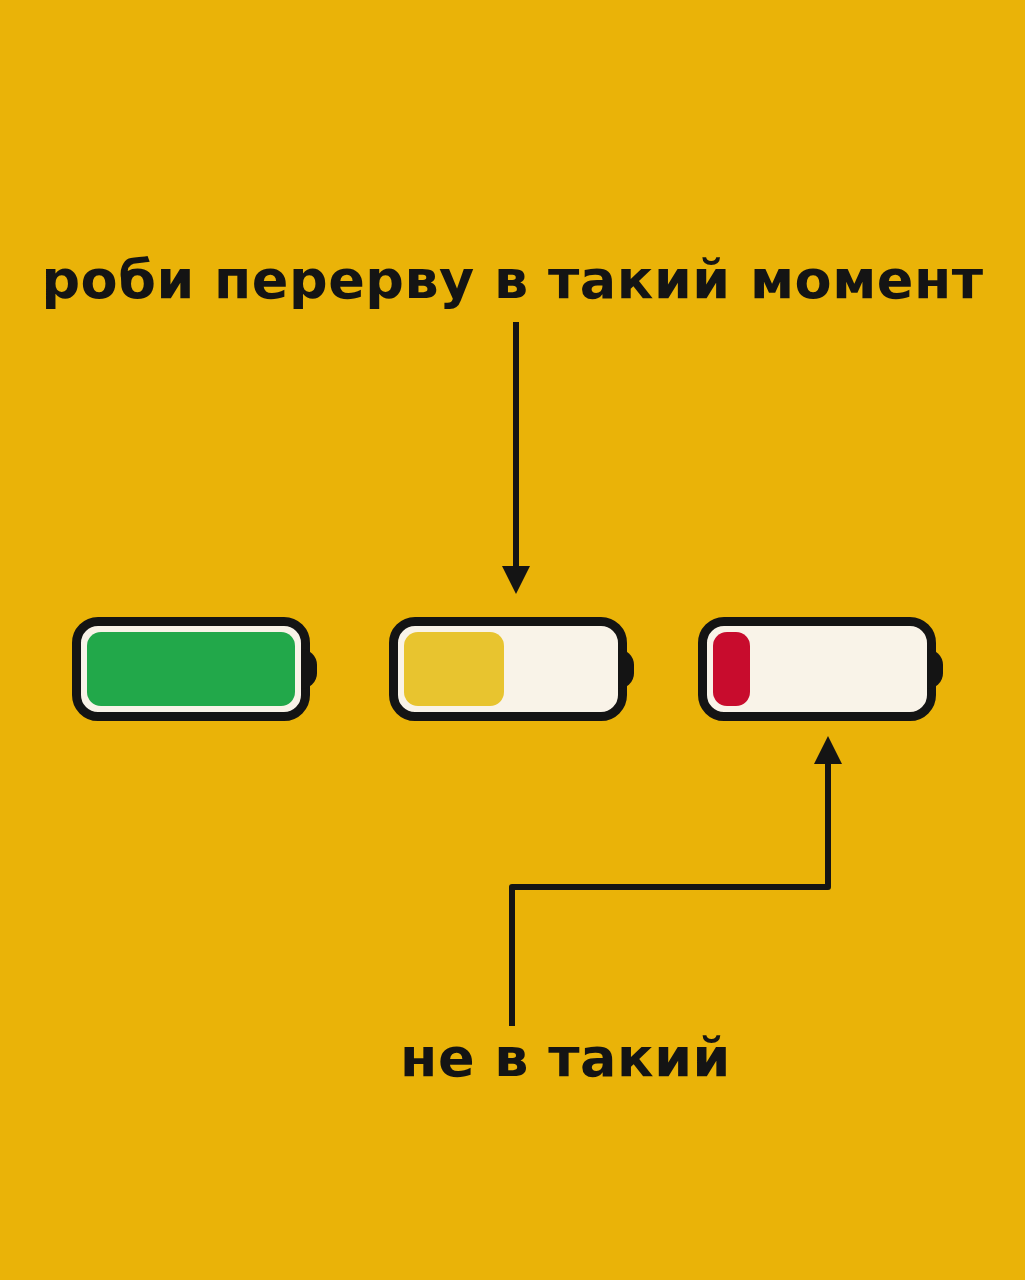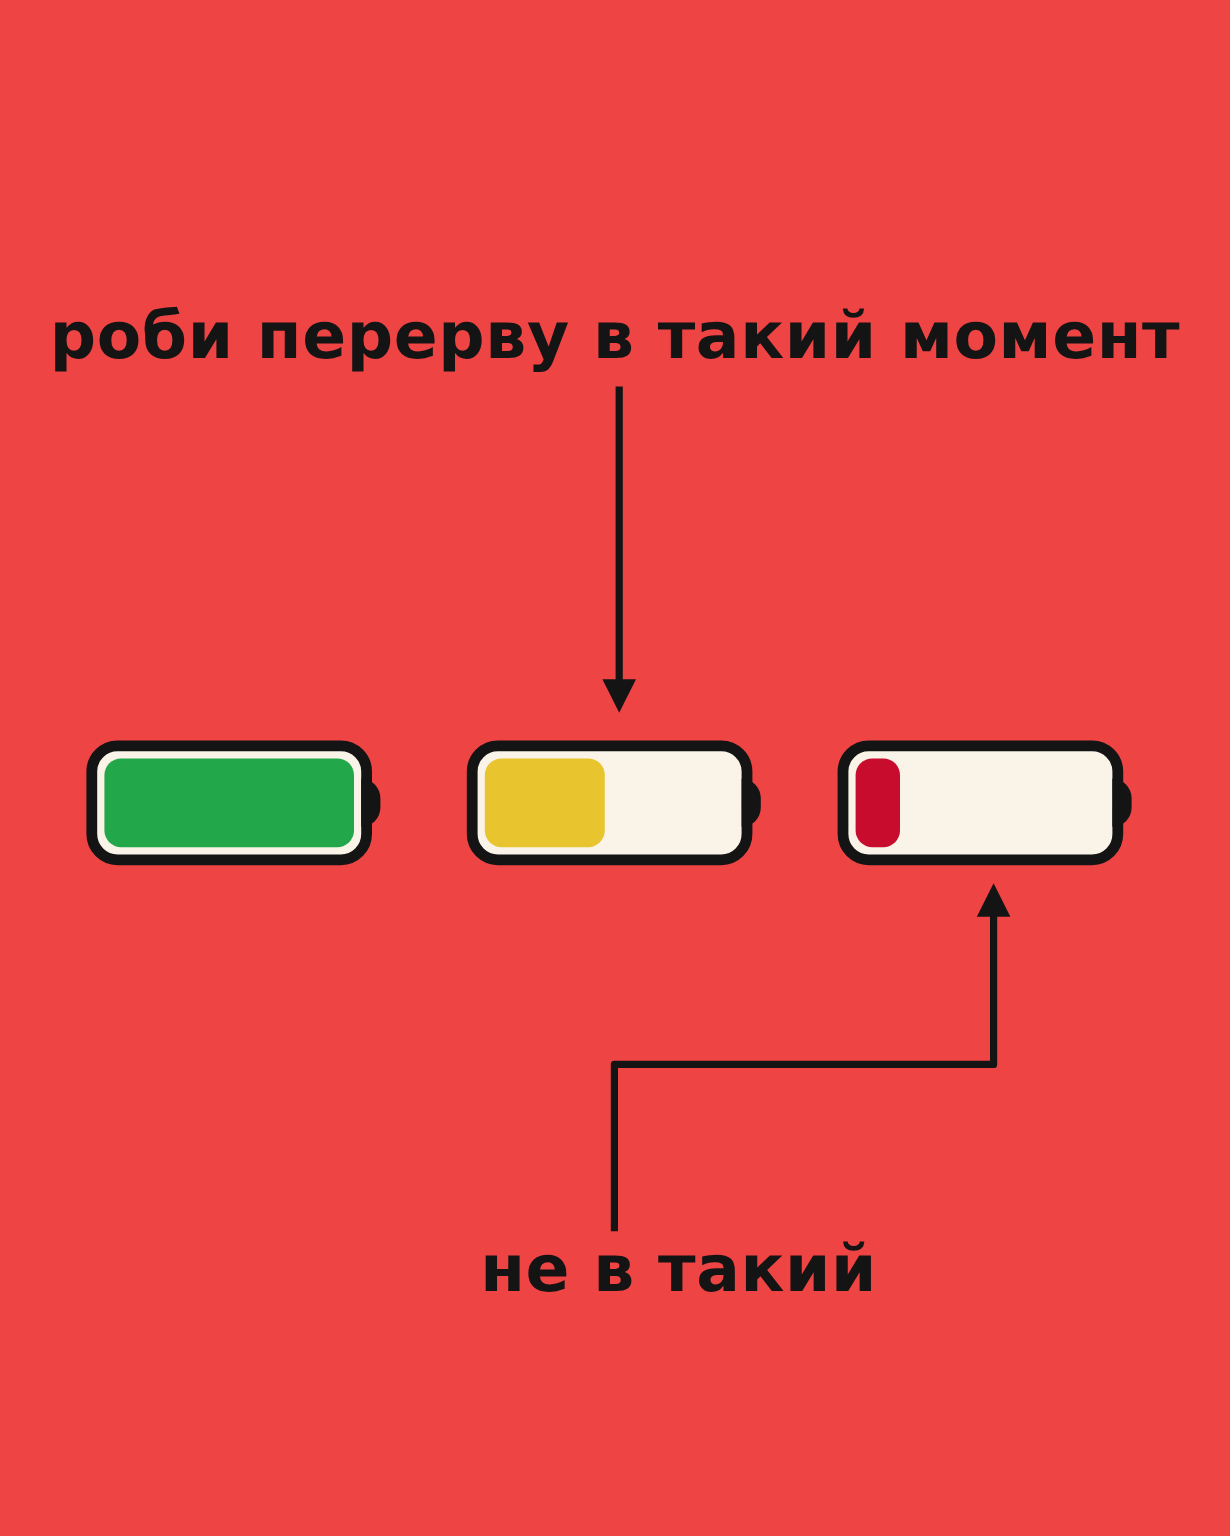--- a/index.html
+++ b/index.html
@@ -67,21 +67,21 @@
     transform: translateY(-50%);
     width: 16px;
     height: 40px;
     border-radius: 0 20px 20px 0;
     background: #141414;
   }
 </style>
 </head>
 <body style="background: rgb(246, 238, 226);">
 
-<div class="canvas" style="background: #ef4444; color: rgb(20, 20, 20);">
+<div class="canvas" style="background: #eab308; color: rgb(20, 20, 20);">
 
   <div class="title">роби перерву в такий момент</div>
 
   <svg class="arrows" width="1025" height="1280" viewBox="0 0 1025 1280">
     <g stroke="currentColor" fill="currentColor">
       <line x1="516" y1="322" x2="516" y2="572" stroke-width="6"></line>
       <polygon points="516,594 502,566 530,566" stroke="none"></polygon>
     </g>
     <g stroke="currentColor" fill="currentColor">
       <path d="M512,1026 L512,887 L828,887 L828,754" fill="none" stroke-width="6" stroke-linejoin="round"></path>

